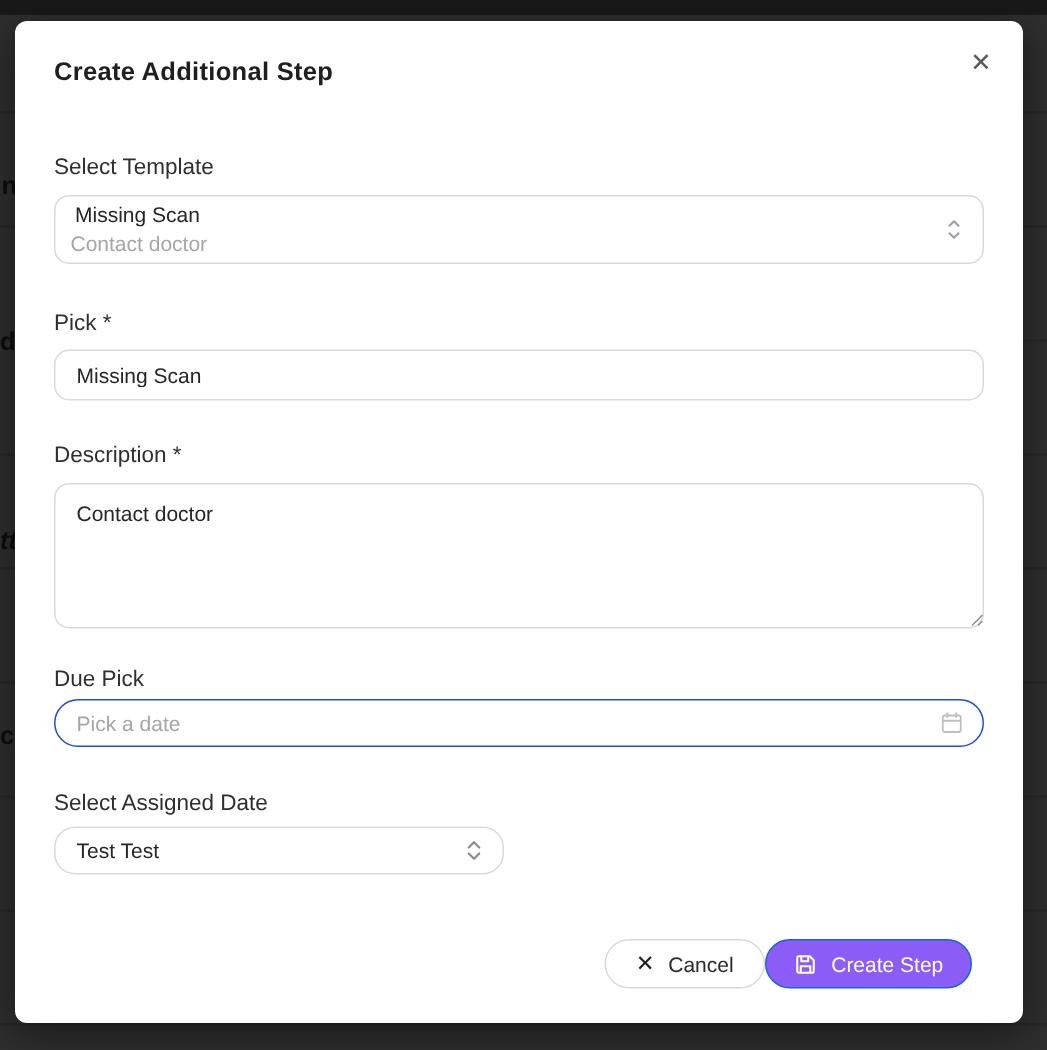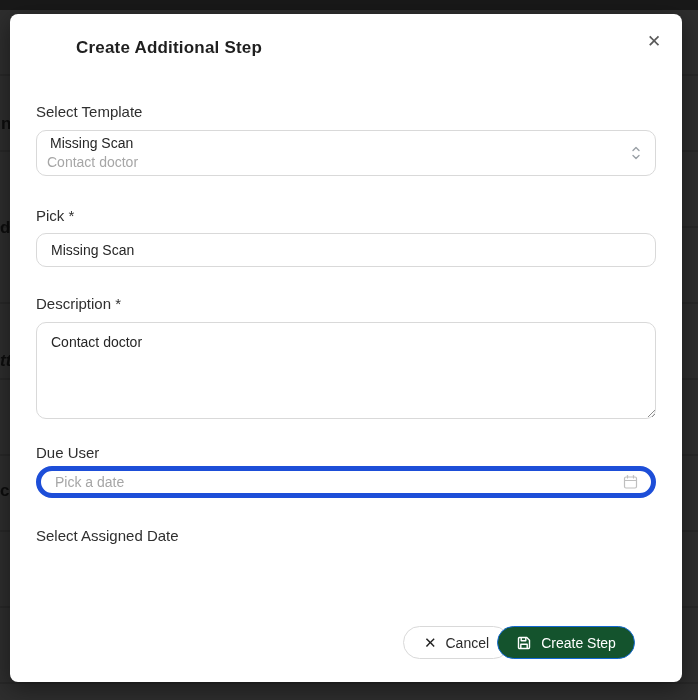--- a/index.html
+++ b/index.html
@@ -43,21 +43,20 @@
     border-radius: 8px;
     box-shadow: 0 6px 24px rgba(0,0,0,0.45);
   }
   .modal-title {
     position: absolute;
     left: 26px; top: 24px;
     font-size: 17px;
     font-weight: bold;
     color: #1f1f1f;
     letter-spacing: 0.2px;
-    margin-left: 40px;
   }
   .close-btn {
     position: absolute;
     right: 12px; top: 12px;
     width: 32px; height: 32px;
     border: none; background: transparent;
     color: #595959;
     font-size: 17px;
     line-height: 32px;
     text-align: center;
@@ -139,21 +138,21 @@
     position: absolute;
     left: 637px; top: 395px;
     width: 9px; height: 9px;
     pointer-events: none;
   }
 
   .date-input-wrap {
     position: absolute;
     left: 26px; top: 452px;
     width: 620px; height: 32px;
-    border: 5px solid #1d4ed8;
+    border: 1px solid #1d4ed8;
     border-radius: 16px;
     background: #fff;
   }
   .date-input-wrap input {
     position: absolute;
     left: 0; top: 0;
     width: 100%; height: 100%;
     border: none; background: transparent;
     padding: 0 36px 0 14px;
     font-size: 14px;
@@ -202,22 +201,22 @@
     font-family: "Liberation Sans", sans-serif;
   }
   .btn-cancel {
     left: 393px; width: 107px;
     background: #fff;
     border: 1px solid #d9d9d9;
     color: #2b2b2b;
   }
   .btn-cancel .x-glyph { font-size: 15px; color: #1f1f1f; line-height: 1; }
   .btn-create {
-    left: 487px; width: 138px;
-    background: #14532d;
+    left: 500px; width: 138px;
+    background: #8b5cf6;
     border: 1px solid #1268d1;
     color: #ffffff;
   }
 </style>
 </head>
 <body>
 
 <div class="screen">
   <div class="topbar"></div>
 
@@ -245,32 +244,39 @@
     <div class="field-label lbl-title">Pick *</div>
     <input class="text-input input-title" type="text" value="Missing Scan" style="">
 
     <div class="field-label lbl-desc">Description *</div>
     <textarea class="desc-textarea" style="">Contact doctor</textarea>
     <svg class="resize-handle" viewBox="0 0 9 9">
       <path d="M8 1 L1 8" stroke="#8c8c8c" stroke-width="1"></path>
       <path d="M8 5 L5 8" stroke="#8c8c8c" stroke-width="1"></path>
     </svg>
 
-    <div class="field-label lbl-due">Due User</div>
+    <div class="field-label lbl-due">Due Pick</div>
     <div class="date-input-wrap">
       <input type="text" placeholder="Pick a date" style="">
       <svg class="calendar-icon" viewBox="0 0 15 15" fill="none">
         <rect x="1.5" y="2.5" width="12" height="11" rx="1.5" stroke="#bfbfbf" stroke-width="1.2"></rect>
         <path d="M1.5 6 H13.5" stroke="#bfbfbf" stroke-width="1.2"></path>
         <path d="M4.5 1 V3.5" stroke="#bfbfbf" stroke-width="1.2" stroke-linecap="round"></path>
         <path d="M10.5 1 V3.5" stroke="#bfbfbf" stroke-width="1.2" stroke-linecap="round"></path>
       </svg>
     </div>
 
     <div class="field-label lbl-user">Select Assigned Date</div>
+    <div class="select-user">
+      <span class="value">Test Test</span>
+      <svg class="unfold-icon" viewBox="0 0 12 14" fill="none">
+        <path d="M2.5 5 L6 1.5 L9.5 5" stroke="#8c8c8c" stroke-width="1.5" stroke-linecap="round" stroke-linejoin="round"></path>
+        <path d="M2.5 9 L6 12.5 L9.5 9" stroke="#8c8c8c" stroke-width="1.5" stroke-linecap="round" stroke-linejoin="round"></path>
+      </svg>
+    </div>
 
     <div class="btn btn-cancel">
       <span class="x-glyph">✕</span>
       <span>Cancel</span>
     </div>
 
     <div class="btn btn-create">
       <svg width="16" height="16" viewBox="0 0 16 16" fill="none">
         <path d="M2.5 3.5 A1 1 0 0 1 3.5 2.5 H10.8 L13.5 5.2 V12.5 A1 1 0 0 1 12.5 13.5 H3.5 A1 1 0 0 1 2.5 12.5 Z" stroke="#ffffff" stroke-width="1.4" stroke-linejoin="round"></path>
         <path d="M5.2 2.7 V5.8 H9.8 V2.7" stroke="#ffffff" stroke-width="1.4" stroke-linejoin="round"></path>

